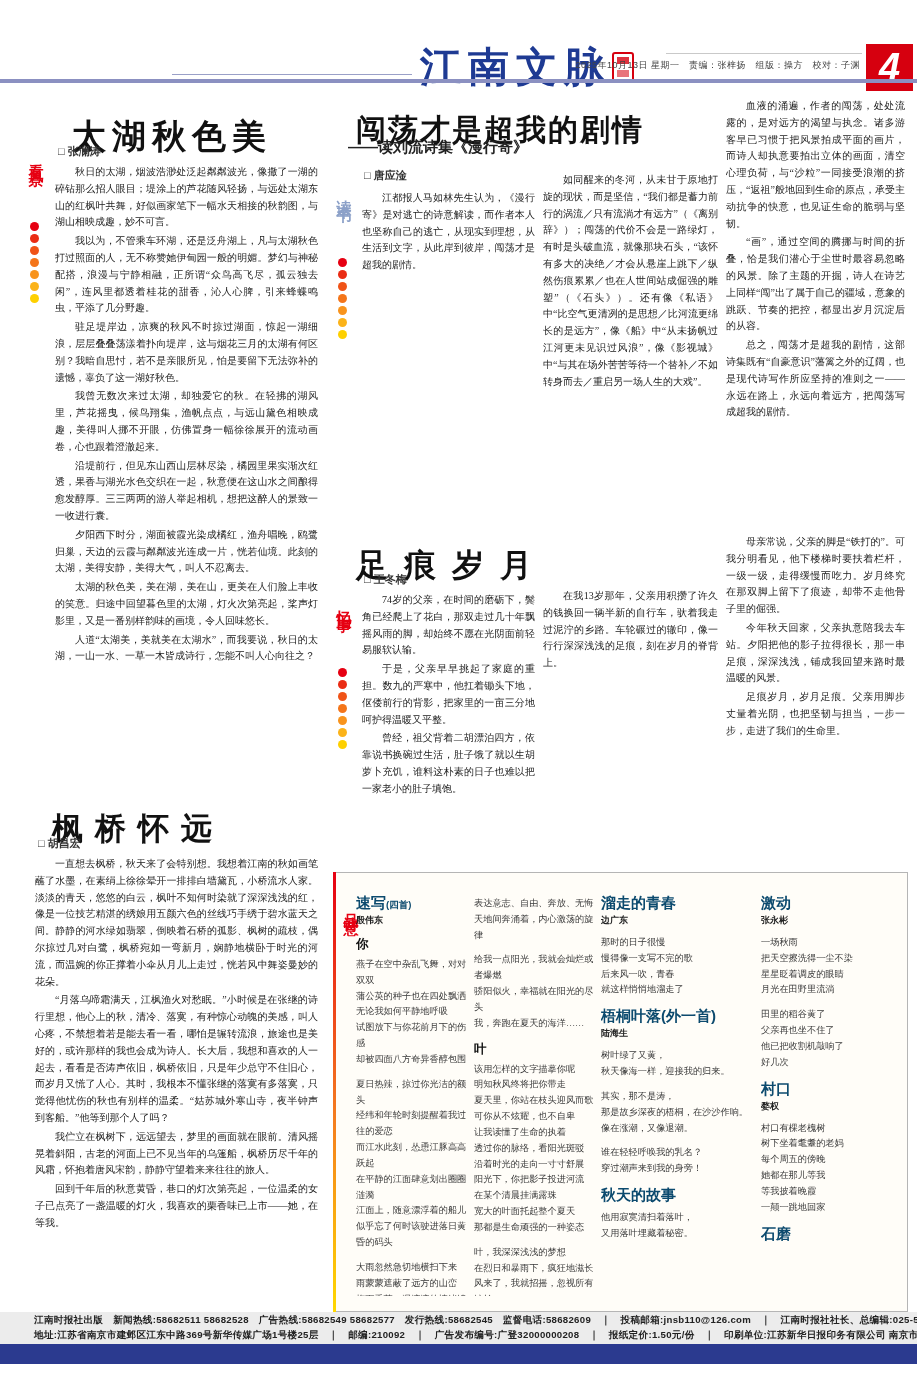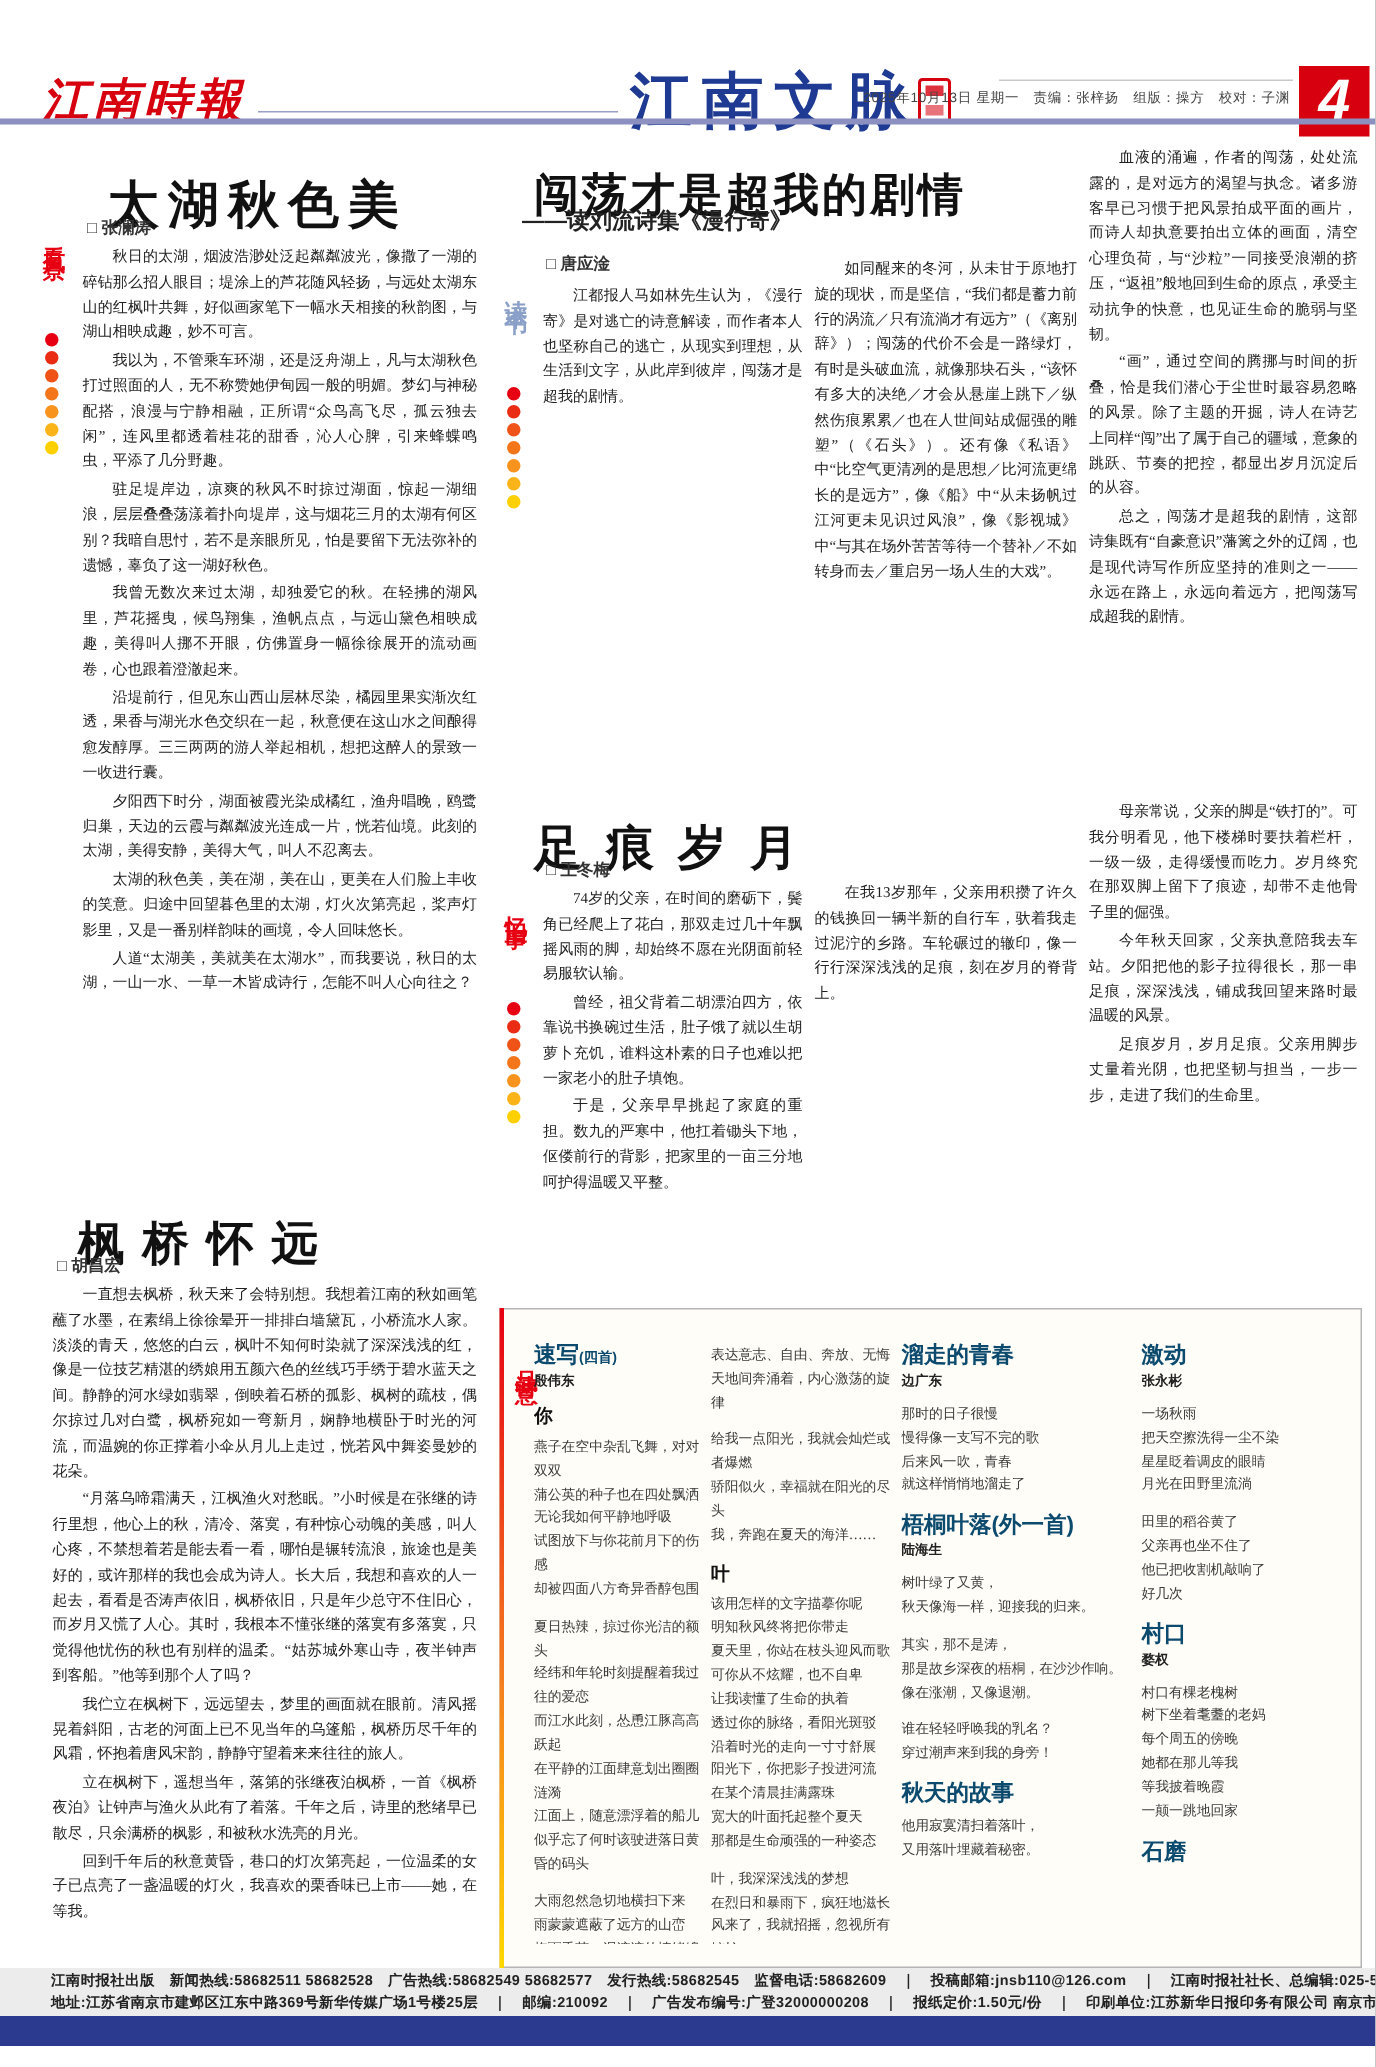--- a/index.html
+++ b/index.html
@@ -49,21 +49,20 @@
   .footer{position:absolute;left:0;top:1312px;width:917px;height:32px;background:#ececec;
           font-family:"Liberation Sans",sans-serif;font-size:9.6px;color:#222;font-weight:bold;}
   .fl{padding:2px 0 0 34px;letter-spacing:.3px;white-space:nowrap;}
   .bottombar{position:absolute;left:0;top:1344px;width:917px;height:20px;background:#2b3a8f;}
 </style>
 </head>
 <body>
 
 <div class="page">
 
-  <div class="masthead">江南時報</div>
   <div class="head-join"></div>
   <div class="section-title">江南文脉</div>
   <div class="seal"></div>
   <div class="head-topline"></div>
   <div class="dateline">
     <span>2025年10月13日 星期一</span>　<span>责编：张梓扬　组版：操方　校对：子渊</span>
   </div>
   <div class="pagenum">4</div>
   <div class="head-rule"></div>
 
@@ -89,21 +88,20 @@
     <p class="bp">太湖的秋色美，美在湖，美在山，更美在人们脸上丰收的笑意。归途中回望暮色里的太湖，灯火次第亮起，桨声灯影里，又是一番别样韵味的画境，令人回味悠长。</p>
     <p class="bp">人道“太湖美，美就美在太湖水”，而我要说，秋日的太湖，一山一水、一草一木皆成诗行，怎能不叫人心向往之？</p>
   </div>
 
   <h1 class="a-title" style="left:36px;top:792px;font-size:31px;letter-spacing:12px">枫桥怀远</h1>
   <div class="byline" style="left:38px;top:836px">□ 胡昌宏</div>
   <div class="textbox" style="left:35px;top:856px;width:283px;height:434px">
     <p class="bp">一直想去枫桥，秋天来了会特别想。我想着江南的秋如画笔蘸了水墨，在素绢上徐徐晕开一排排白墙黛瓦，小桥流水人家。淡淡的青天，悠悠的白云，枫叶不知何时染就了深深浅浅的红，像是一位技艺精湛的绣娘用五颜六色的丝线巧手绣于碧水蓝天之间。静静的河水绿如翡翠，倒映着石桥的孤影、枫树的疏枝，偶尔掠过几对白鹭，枫桥宛如一弯新月，娴静地横卧于时光的河流，而温婉的你正撑着小伞从月儿上走过，恍若风中舞姿曼妙的花朵。</p>
     <p class="bp">“月落乌啼霜满天，江枫渔火对愁眠。”小时候是在张继的诗行里想，他心上的秋，清冷、落寞，有种惊心动魄的美感，叫人心疼，不禁想着若是能去看一看，哪怕是辗转流浪，旅途也是美好的，或许那样的我也会成为诗人。长大后，我想和喜欢的人一起去，看看是否涛声依旧，枫桥依旧，只是年少总守不住旧心，而岁月又慌了人心。其时，我根本不懂张继的落寞有多落寞，只觉得他忧伤的秋也有别样的温柔。“姑苏城外寒山寺，夜半钟声到客船。”他等到那个人了吗？</p>
     <p class="bp">我伫立在枫树下，远远望去，梦里的画面就在眼前。清风摇晃着斜阳，古老的河面上已不见当年的乌篷船，枫桥历尽千年的风霜，怀抱着唐风宋韵，静静守望着来来往往的旅人。</p>
-    <p class="bp">立在枫树下，遥想当年，落第的张继夜泊枫桥，一首《枫桥夜泊》让钟声与渔火从此有了着落。千年之后，诗里的愁绪早已散尽，只余满桥的枫影，和被秋水洗亮的月光。</p>
     <p class="bp">回到千年后的秋意黄昏，巷口的灯次第亮起，一位温柔的女子已点亮了一盏温暖的灯火，我喜欢的栗香味已上市——她，在等我。</p>
   </div>
 
   <h1 class="a-title" style="left:340px;top:94px;font-size:30px;letter-spacing:2px">闯荡才是超我的剧情</h1>
   <div class="a-sub" style="left:348px;top:138px;font-size:15px">——读刘流诗集《漫行寄》</div>
   <div class="vlabel blue" style="left:334px;top:188px">读本书</div>
   <div class="dots" style="left:338px;top:258px">
     <span class="dot d1"></span>
       <span class="dot d2"></span>
       <span class="dot d3"></span>
@@ -132,22 +130,22 @@
     <span class="dot d1"></span>
       <span class="dot d2"></span>
       <span class="dot d3"></span>
       <span class="dot d4"></span>
       <span class="dot d5"></span>
       <span class="dot d6"></span>
       <span class="dot d7"></span>
   </div>
   <div class="textbox" style="left:362px;top:592px;width:173px;height:276px">
     <p class="bp">74岁的父亲，在时间的磨砺下，鬓角已经爬上了花白，那双走过几十年飘摇风雨的脚，却始终不愿在光阴面前轻易服软认输。</p>
+    <p class="bp">于是，父亲早早挑起了家庭的重担。数九的严寒中，他扛着锄头下地，伛偻前行的背影，把家里的一亩三分地呵护得温暖又平整。</p>
     <p class="bp">曾经，祖父背着二胡漂泊四方，依靠说书换碗过生活，肚子饿了就以生胡萝卜充饥，谁料这朴素的日子也难以把一家老小的肚子填饱。</p>
-    <p class="bp">于是，父亲早早挑起了家庭的重担。数九的严寒中，他扛着锄头下地，伛偻前行的背影，把家里的一亩三分地呵护得温暖又平整。</p>
   </div>
   <div class="textbox" style="left:543px;top:588px;width:175px;height:280px">
     <p class="bp">在我13岁那年，父亲用积攒了许久的钱换回一辆半新的自行车，驮着我走过泥泞的乡路。车轮碾过的辙印，像一行行深深浅浅的足痕，刻在岁月的脊背上。</p>
   </div>
   <div class="textbox" style="left:726px;top:534px;width:179px;height:334px">
     <p class="bp">母亲常说，父亲的脚是“铁打的”。可我分明看见，他下楼梯时要扶着栏杆，一级一级，走得缓慢而吃力。岁月终究在那双脚上留下了痕迹，却带不走他骨子里的倔强。</p>
     <p class="bp">今年秋天回家，父亲执意陪我去车站。夕阳把他的影子拉得很长，那一串足痕，深深浅浅，铺成我回望来路时最温暖的风景。</p>
     <p class="bp">足痕岁月，岁月足痕。父亲用脚步丈量着光阴，也把坚韧与担当，一步一步，走进了我们的生命里。</p>
   </div>
 

